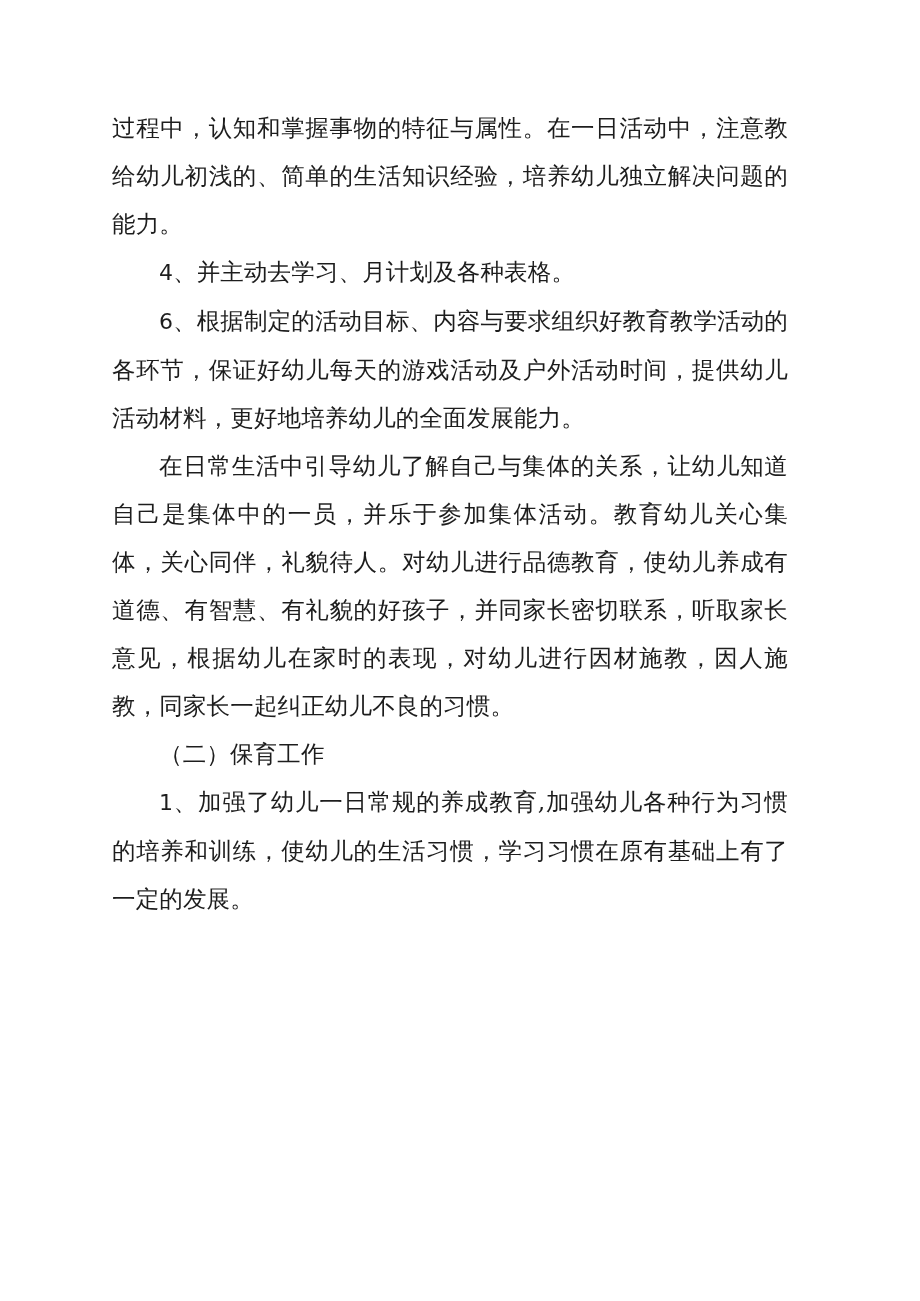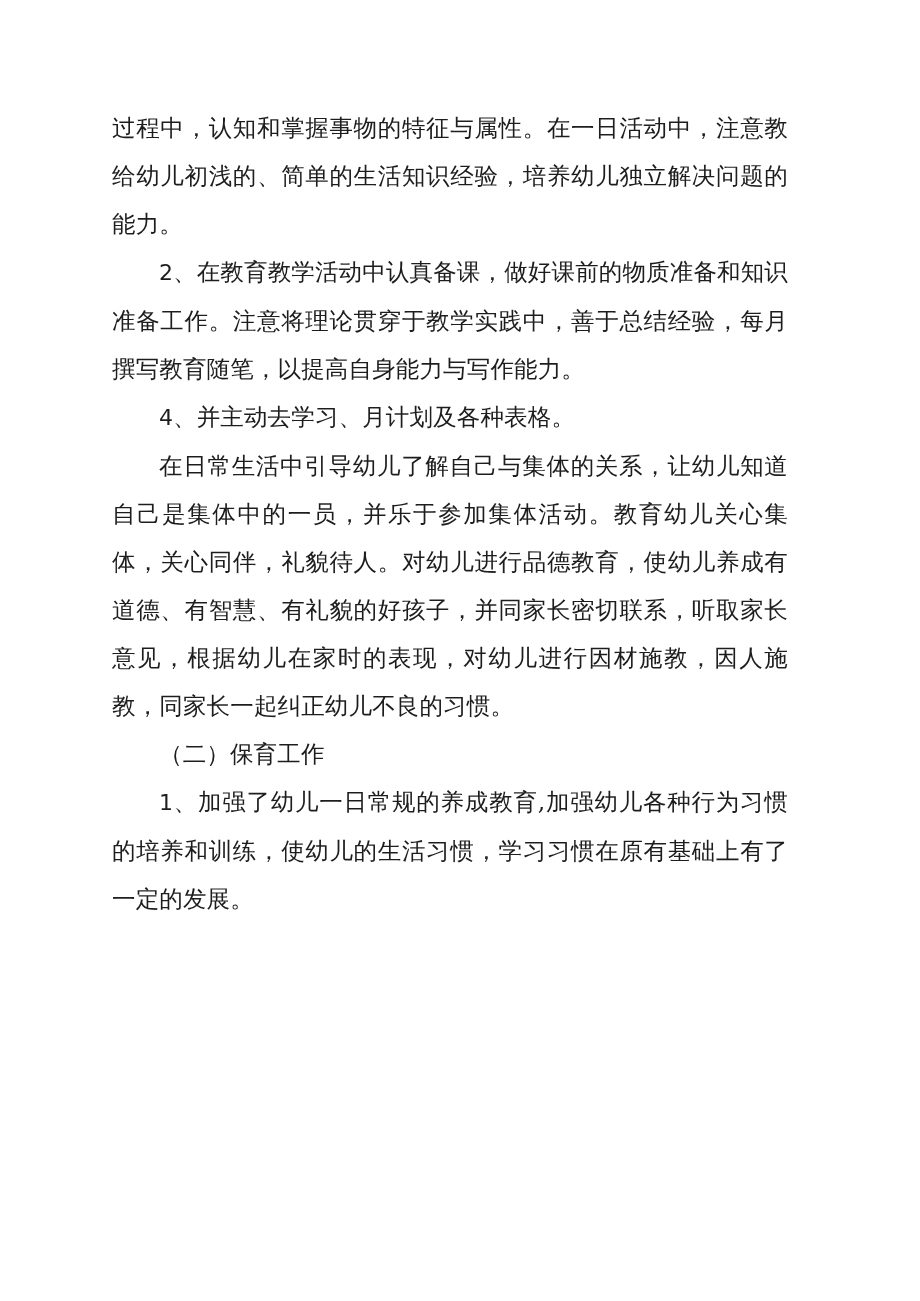--- a/index.html
+++ b/index.html
@@ -60,26 +60,26 @@
   }
 </style>
 </head>
 <body>
 
 <div class="page">
   <div class="doc-body">
 
     <p class="para continued">过程中，认知和掌握事物的特征与属性。在一日活动中，注意教给幼儿初浅的、简单的生活知识经验，培养幼儿独立解决问题的能力。</p>
 
-    <p class="para"><span class="num">2</span><span>、</span><span>在教育教学活动中认真备课，做好课前的物质准备和知识准备工作。注意将理论贯穿于教学实践中，善于总结经验，每月撰写教育随笔，以提高自身能力与写作能力。</span></p>
 
 
     <p class="para"><span class="num">4</span><span>、</span><span>并主动去学习、月计划及各种表格。</span></p>
 
 
+    <p class="para"><span class="num">6</span><span>、</span><span>根据制定的活动目标、内容与要求组织好教育教学活动的各环节，保证好幼儿每天的游戏活动及户外活动时间，提供幼儿活动材料，更好地培养幼儿的全面发展能力。</span></p>
 
     <p class="para">在日常生活中引导幼儿了解自己与集体的关系，让幼儿知道自己是集体中的一员，并乐于参加集体活动。教育幼儿关心集体，关心同伴，礼貌待人。对幼儿进行品德教育，使幼儿养成有道德、有智慧、有礼貌的好孩子，并同家长密切联系，听取家长意见，根据幼儿在家时的表现，对幼儿进行因材施教，因人施教，同家长一起纠正幼儿不良的习惯。</p>
 
     <p class="para heading">（二）保育工作</p>
 
     <p class="para"><span class="num">1</span><span>、</span><span>加强了幼儿一日常规的养成教育,加强幼儿各种行为习惯的培养和训练，使幼儿的生活习惯，学习习惯在原有基础上有了一定的发展。</span></p>
 
   </div>
 </div>
 

